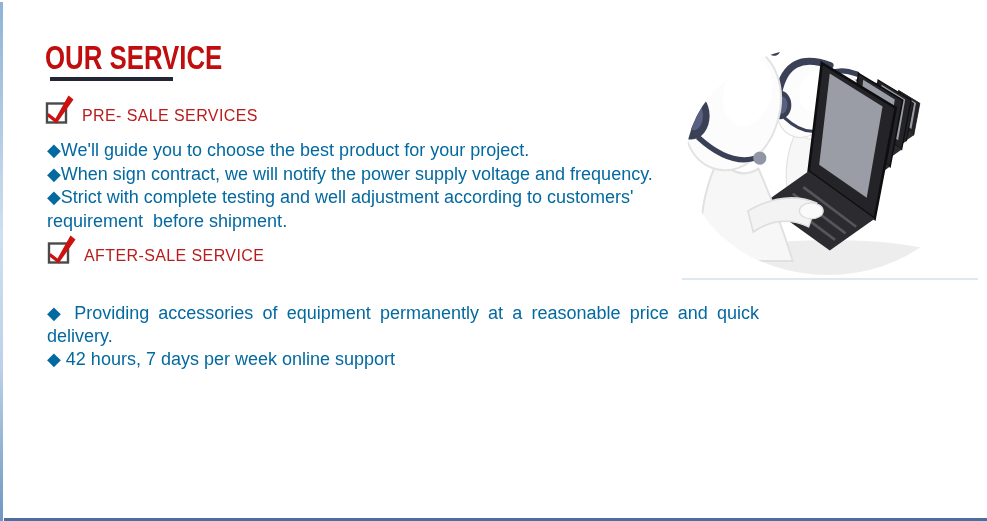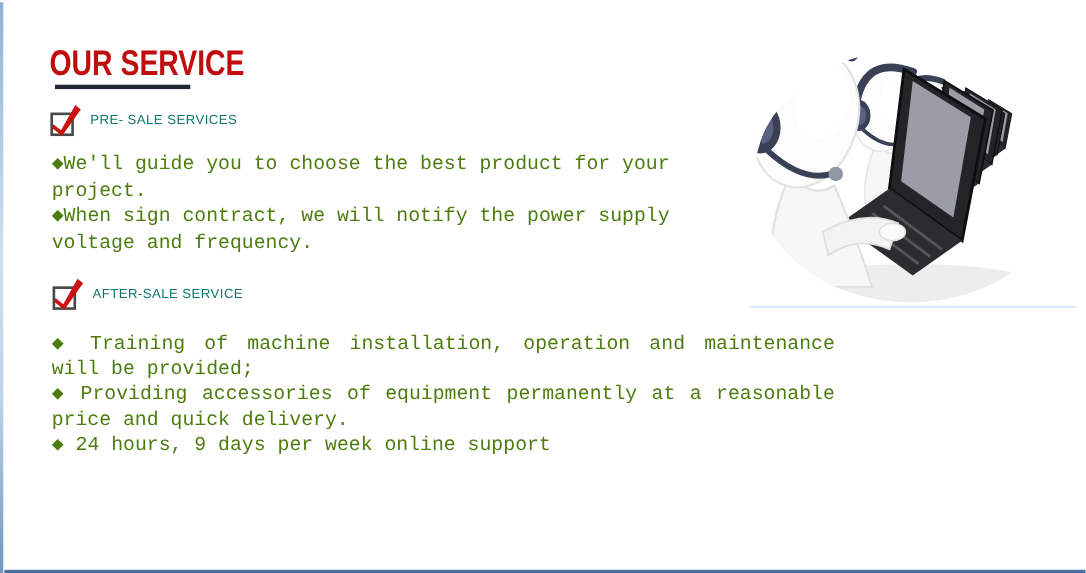--- a/index.html
+++ b/index.html
@@ -17,29 +17,29 @@
   .page-title {
     position:absolute; left:45px; top:40px;
     font-size:30px; font-weight:bold; color:#c00d0d;
     letter-spacing:0px; transform:scale(0.86,1.08); transform-origin:0 0;
     white-space:nowrap;
   }
   .title-underline {
     position:absolute; left:50px; top:77px; width:123px; height:4px; background:#232733;
   }
   .section-heading {
-    position:absolute; display:flex; align-items:center; gap:7px;
-    font-size:12px; color:#0f766e; letter-spacing:0.4px; white-space:nowrap;
+    position:absolute; display:flex; align-items:flex-end; gap:7px;
+    font-size:16px; color:#b91c1c; letter-spacing:0.4px; white-space:nowrap;
   }
   .section-heading.presale { left:45px; top:92px; }
-  .section-heading.aftersale { left:47px; top:250px; }
+  .section-heading.aftersale { left:47px; top:232px; }
   .checkbox-icon { width:30px; height:33px; flex:0 0 auto; }
   .bullet-list {
-    position:absolute; font-family:Liberation Mono, monospace;
-    font-size:18px; color:#4d7c0f;
+    position:absolute; font-family:Liberation Sans, sans-serif;
+    font-size:18px; color:#0369a1;
   }
   .bullet-list.presale {
     left:47px; top:139px; width:648px; line-height:23.5px;
   }
   .bullet-list.presale .bullet-item { white-space:pre-wrap; }
   .bullet-list.aftersale {
     left:47px; top:302px; width:712px; line-height:23px; text-align:justify;
   }
   .illustration {
     position:absolute; left:680px; top:42px; width:302px; height:242px;
@@ -61,34 +61,34 @@
   <svg class="checkbox-icon" viewBox="0 0 30 33">
     <rect x="2" y="11.5" width="19" height="19" fill="#ffffff" stroke="#4a4a4a" stroke-width="2.4"></rect>
     <path d="M3.5 21 L10.5 26.5 L23.5 3.5 L28.5 7.5 L11.5 31.5 L2.5 24.5 Z" fill="#cc1111"></path>
   </svg>
   <span>PRE- SALE SERVICES</span>
 </div>
 
 <div class="bullet-list presale">
   <div class="bullet-item">◆We'll guide you to choose the best product for your project.</div>
   <div class="bullet-item">◆When sign contract, we will notify the power supply voltage and frequency.</div>
+  <div class="bullet-item">◆Strict with complete testing and well adjustment according to customers' requirement  before shipment.</div>
 </div>
 
 <div class="section-heading aftersale">
   <svg class="checkbox-icon" viewBox="0 0 30 33">
     <rect x="2" y="11.5" width="19" height="19" fill="#ffffff" stroke="#4a4a4a" stroke-width="2.4"></rect>
     <path d="M3.5 21 L10.5 26.5 L23.5 3.5 L28.5 7.5 L11.5 31.5 L2.5 24.5 Z" fill="#cc1111"></path>
   </svg>
   <span>AFTER-SALE SERVICE</span>
 </div>
 
 <div class="bullet-list aftersale">
-  <div class="bullet-item">◆ Training of machine installation, operation and maintenance will be provided;</div>
   <div class="bullet-item">◆ Providing accessories of equipment permanently at a reasonable price and quick delivery.</div>
-  <div class="bullet-item">◆ 24 hours, 9 days per week online support</div>
+  <div class="bullet-item">◆ 42 hours, 7 days per week online support</div>
 </div>
 
 <svg class="illustration" viewBox="0 0 302 242">
   <defs>
     <clipPath id="circleClip">
         <ellipse cx="148" cy="118" rx="142" ry="115"></ellipse>
       </clipPath>
     <g id="agent">
 
       <path d="M112,22 L168,56 L152,140 L102,104 Z" fill="#242428" stroke="#0e0e10" stroke-width="2"></path>

